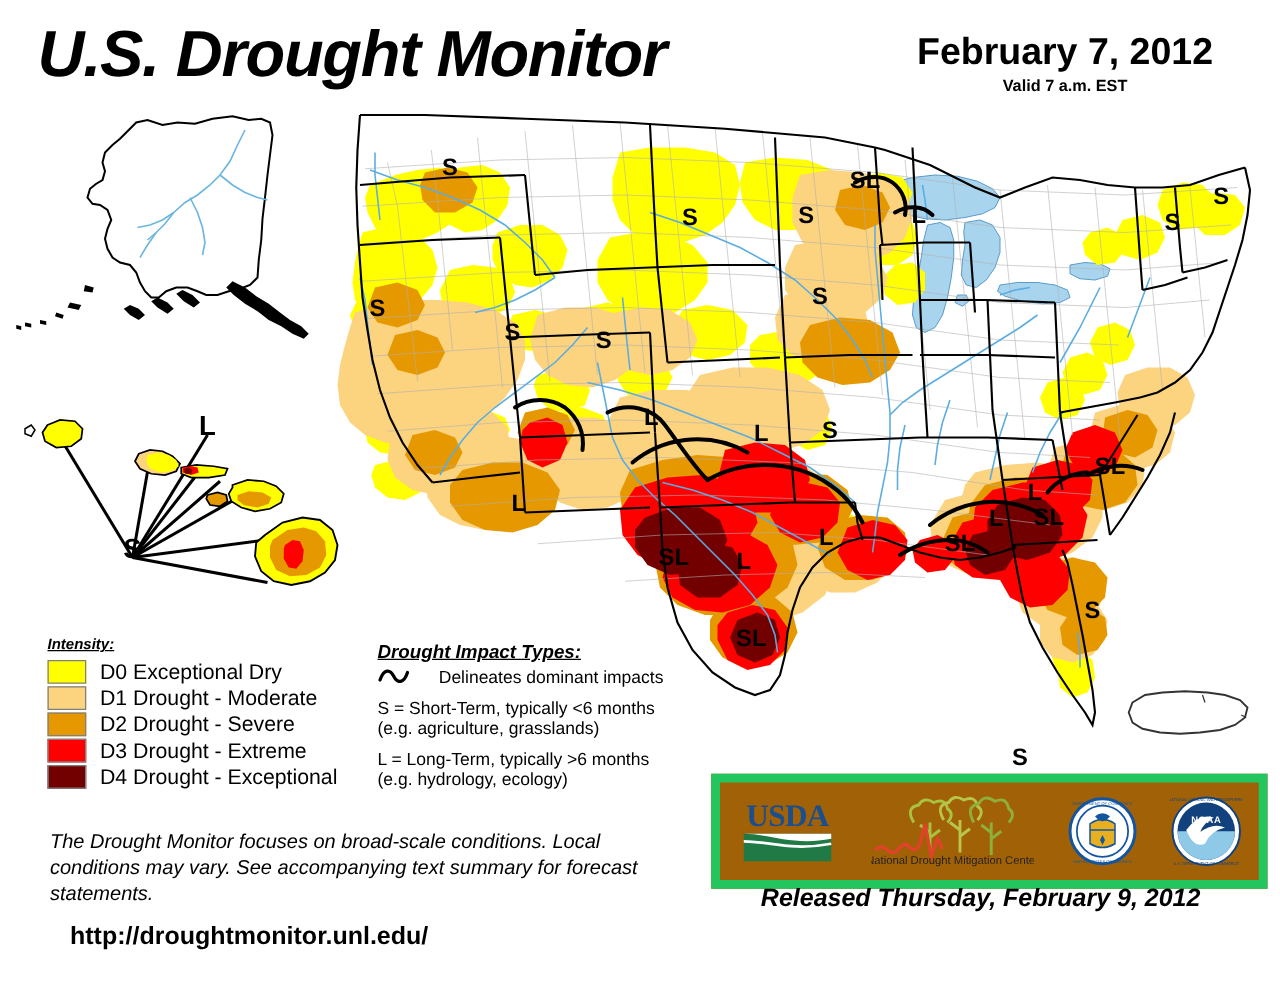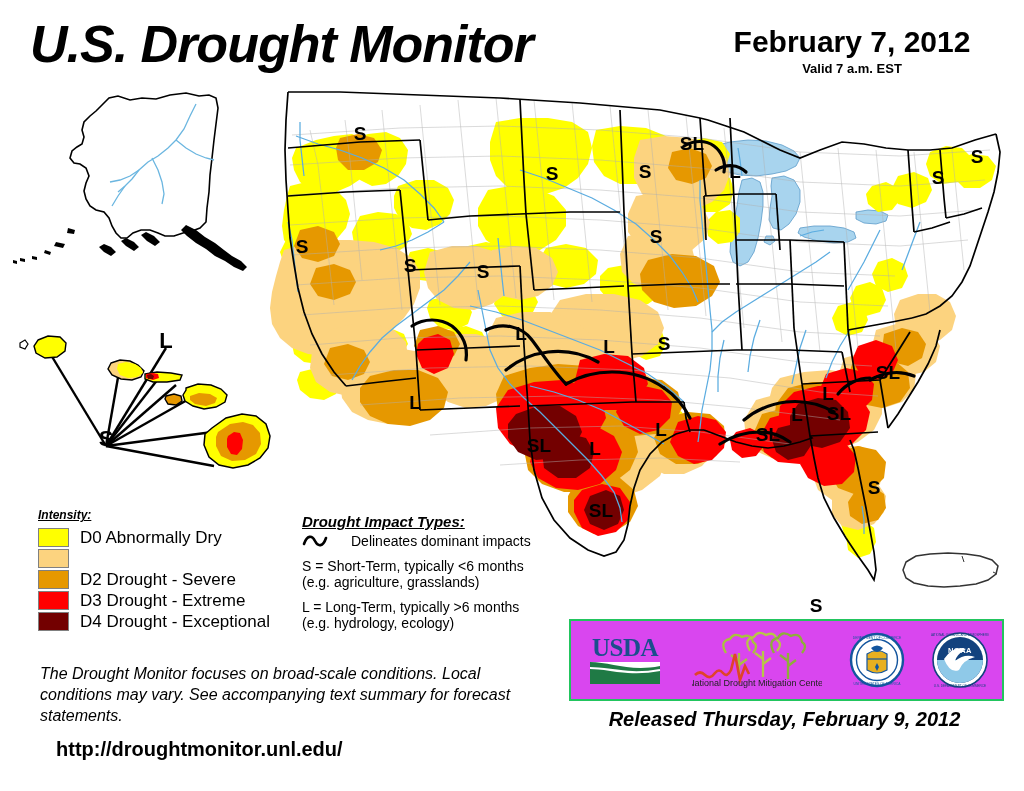--- a/index.html
+++ b/index.html
@@ -37,21 +37,21 @@
   .impact-delin span{font-size:14px;}
   .impact-p{font-size:14px;line-height:16px;margin-bottom:9px;}
 
   
   .disclaimer{position:absolute;left:40px;top:663px;width:500px;
               font-size:16px;font-style:italic;line-height:21px;}
   .url{position:absolute;left:56px;top:738px;font-size:20px;font-weight:bold;}
 
   
   .logo-panel{position:absolute;left:569px;top:619px;width:431px;height:78px;
-              border:2px solid #22c55e;background:#d946ef;
+              border:7px solid #22c55e;background:#a16207;
               display:flex;align-items:center;justify-content:space-around;}
   .logo-cell{display:flex;align-items:center;justify-content:center;}
 
   
   .release1{position:absolute;left:569px;top:708px;width:431px;text-align:center;
             font-size:20px;font-weight:bold;font-style:italic;white-space:nowrap;}
   .release2{position:absolute;left:569px;top:732px;width:431px;text-align:center;
             font-size:16px;font-weight:bold;font-style:italic;white-space:nowrap;}
 </style>
 </head>
@@ -665,24 +665,25 @@
         </g>
 
     </g>
   </svg>
 
   <div class="legend-intensity">
     <div class="legend-head">Intensity:</div>
     <div id="legend-rows">
         <div class="legend-row">
           <div class="sw" style="background: rgb(255, 255, 0);"></div>
-          <div class="legend-lbl">D0 Abnormally Dry</div>
+          <div class="legend-lbl">D0 Exceptional Dry</div>
         </div>
         <div class="legend-row">
           <div class="sw" style="background: rgb(252, 211, 127);"></div>
+          <div class="legend-lbl">D1 Drought - Moderate</div>
         </div>
         <div class="legend-row">
           <div class="sw" style="background: rgb(230, 152, 0);"></div>
           <div class="legend-lbl">D2 Drought - Severe</div>
         </div>
         <div class="legend-row">
           <div class="sw" style="background: rgb(255, 0, 0);"></div>
           <div class="legend-lbl">D3 Drought - Extreme</div>
         </div>
         <div class="legend-row">

